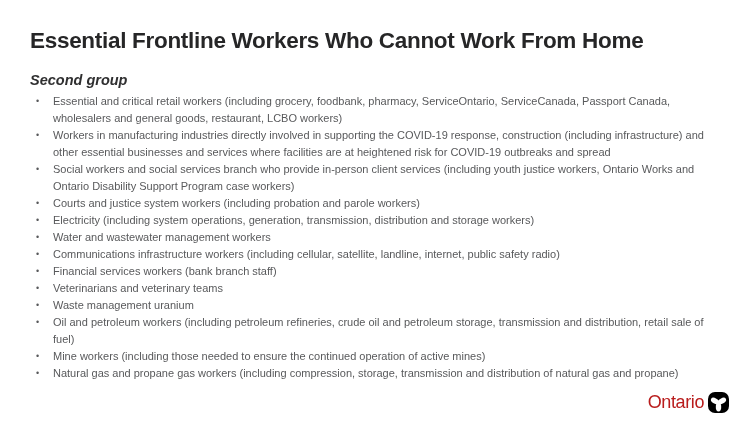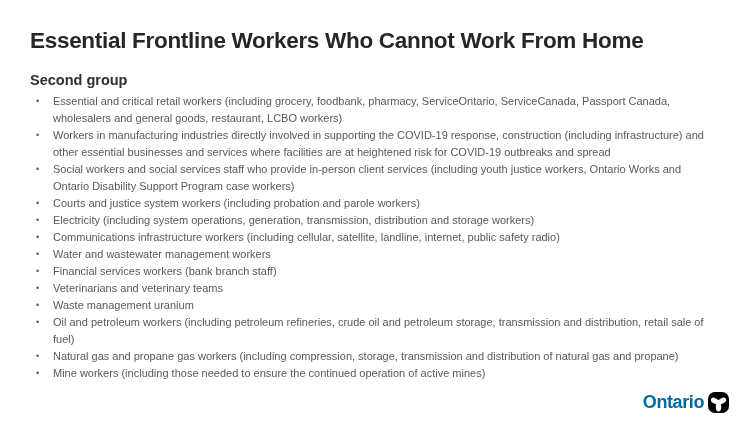--- a/index.html
+++ b/index.html
@@ -27,20 +27,21 @@
     white-space: nowrap;
   }
   .section-heading {
     position: absolute;
     left: 30px;
     top: 72px;
     margin: 0;
     font-size: 14.5px;
     font-weight: 700;
     color: #2f2f30;
+    font-style: italic;
   }
   .bullet-list {
     position: absolute;
     left: 30px;
     top: 93px;
     width: 690px;
     margin: 0;
     padding: 0;
     list-style: none;
     font-size: 11px;
@@ -71,53 +72,53 @@
   .footer-logo {
     position: absolute;
     right: 21px;
     top: 392px;
     display: flex;
     align-items: center;
     gap: 4px;
   }
   .footer-logo .wordmark {
     font-size: 18px;
-    font-weight: 700;
+    font-weight: 400;
     letter-spacing: -0.4px;
-    color: #0369a1;
+    color: #b91c1c;
   }
   .trillium {
     width: 21px;
     height: 21px;
     display: block;
   }
 </style>
 </head>
 <body>
 
 <div class="slide">
 
   <h1 class="slide-title">Essential Frontline Workers Who Cannot Work From Home</h1>
 
   <h2 class="section-heading">Second group</h2>
 
   <ul class="bullet-list">
       <li><span>Essential and critical retail workers (including grocery, foodbank, pharmacy, ServiceOntario, ServiceCanada, Passport Canada, wholesalers and general goods, restaurant, LCBO workers)</span></li>
       <li><span>Workers in manufacturing industries directly involved in supporting the COVID-19  response, construction (including infrastructure) and other essential businesses and services where facilities are at heightened risk for COVID-19 outbreaks and spread</span></li>
-      <li><span>Social workers and social services staff who provide in-person client services (including youth justice workers, Ontario Works and Ontario Disability Support Program case workers)</span></li>
+      <li><span>Social workers and social services branch who provide in-person client services (including youth justice workers, Ontario Works and Ontario Disability Support Program case workers)</span></li>
       <li><span>Courts and justice system workers (including probation and parole workers)</span></li>
       <li><span>Electricity (including system operations, generation, transmission, distribution and storage workers)</span></li>
+      <li><span>Water and wastewater management workers</span></li>
       <li><span>Communications infrastructure workers (including cellular, satellite, landline, internet, public safety radio)</span></li>
-      <li><span>Water and wastewater management workers</span></li>
       <li><span>Financial services workers (bank branch staff)</span></li>
       <li><span>Veterinarians and veterinary teams</span></li>
       <li><span>Waste management uranium</span></li>
       <li><span>Oil and petroleum workers (including petroleum refineries, crude oil and petroleum storage, transmission and distribution, retail sale of fuel)</span></li>
+      <li><span>Mine workers (including those needed to ensure the continued operation of active mines)</span></li>
       <li><span>Natural gas and propane gas workers (including compression, storage, transmission and distribution of natural gas and propane)</span></li>
-      <li><span>Mine workers (including those needed to ensure the continued operation of active mines)</span></li>
     </ul>
 
   <div class="page-number">19</div>
 
   <div class="footer-logo">
     <span class="wordmark">Ontario</span>
     <span>
       <svg class="trillium" viewBox="0 0 24 24" aria-hidden="true">
         <rect x="0" y="0" width="24" height="24" rx="8" fill="#000000"></rect>
         <g transform="translate(12,12.6)">

